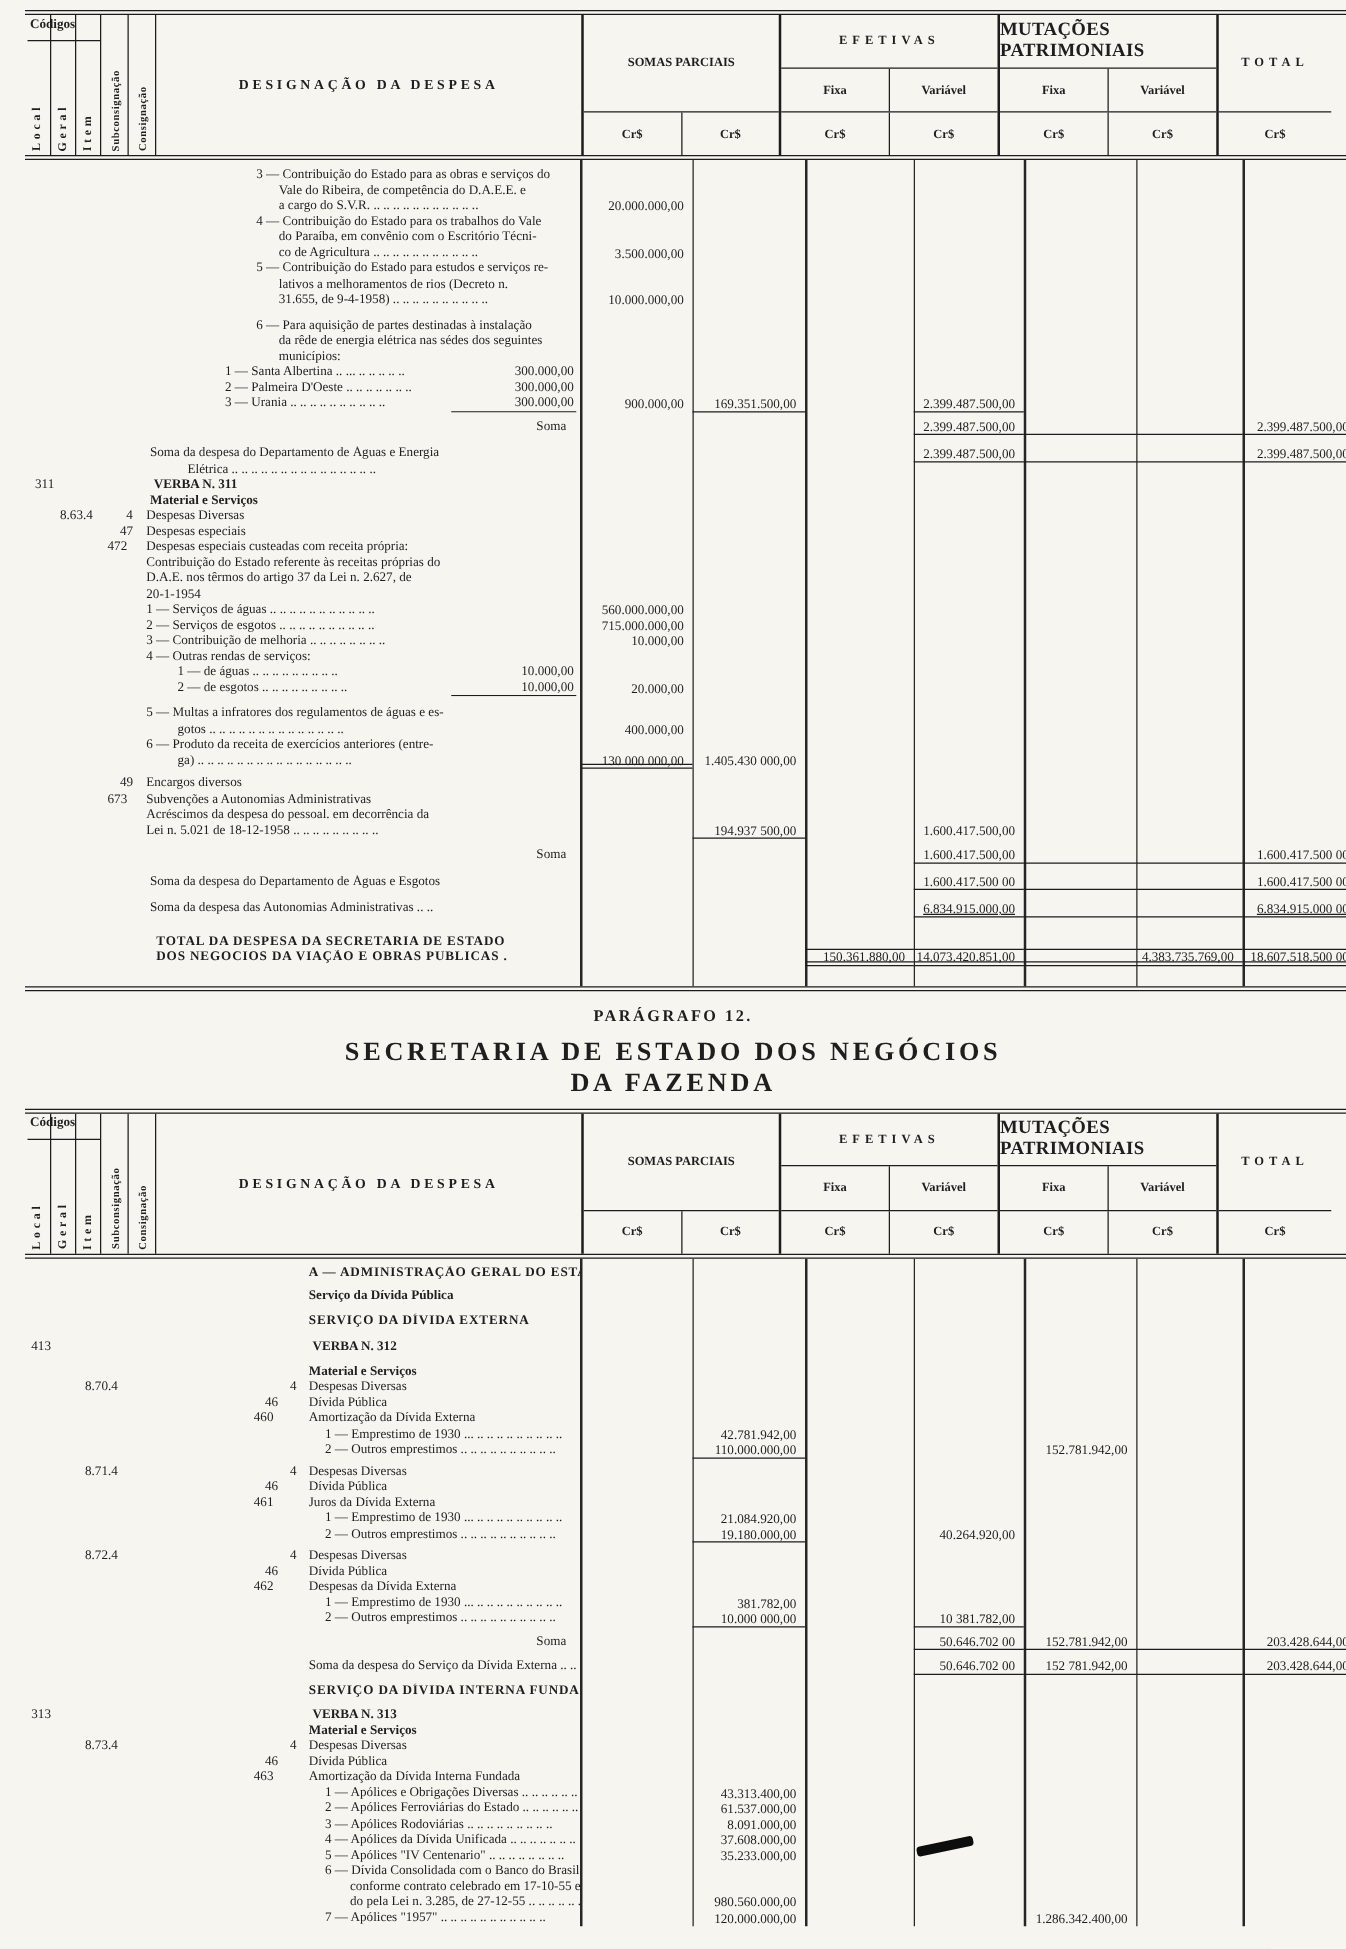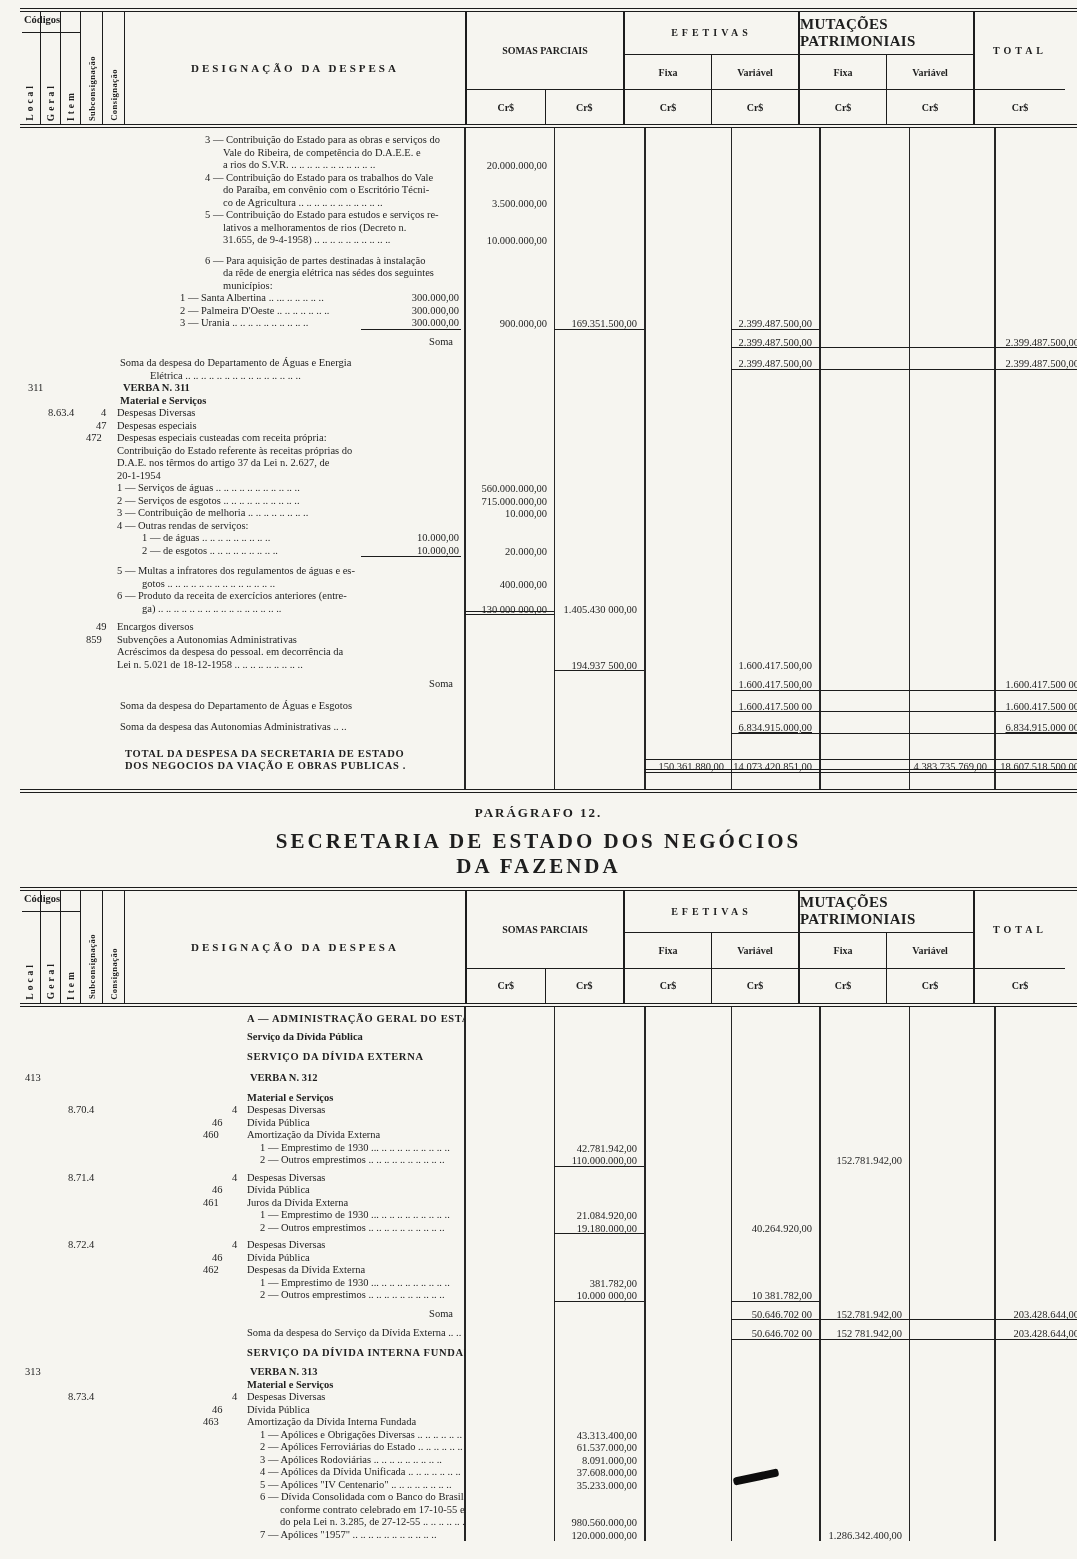--- a/index.html
+++ b/index.html
@@ -159,21 +159,21 @@
           <span class="n"></span>
           <span class="n"></span>
           <span class="n"></span>
           <span class="n"></span>
           <span class="n"></span>
           <span class="n"></span>
           <span class="n"></span>
         </div>
         <div class="ln">
           <div class="dz">
-            <span class="tx" style="left: 203px;">a rios do S.V.R. .. .. .. .. .. .. .. .. .. .. ..</span>
+            <span class="tx" style="left: 203px;">a cargo do S.V.R. .. .. .. .. .. .. .. .. .. .. ..</span>
           </div>
           <span class="n">20.000.000,00</span>
           <span class="n"></span>
           <span class="n"></span>
           <span class="n"></span>
           <span class="n"></span>
           <span class="n"></span>
           <span class="n"></span>
         </div>
         <div class="ln">
@@ -592,21 +592,21 @@
           <span class="n"></span>
           <span class="n"></span>
           <span class="n"></span>
           <span class="n"></span>
           <span class="n"></span>
           <span class="n"></span>
           <span class="n"></span>
         </div>
         <div class="ln">
           <div class="dz">
-            <span class="cd" style="left: 66px;">859</span>
+            <span class="cd" style="left: 66px;">673</span>
             <span class="tx" style="left: 97px;">Subvenções a Autonomias Administrativas</span>
           </div>
           <span class="n"></span>
           <span class="n"></span>
           <span class="n"></span>
           <span class="n"></span>
           <span class="n"></span>
           <span class="n"></span>
           <span class="n"></span>
         </div>

